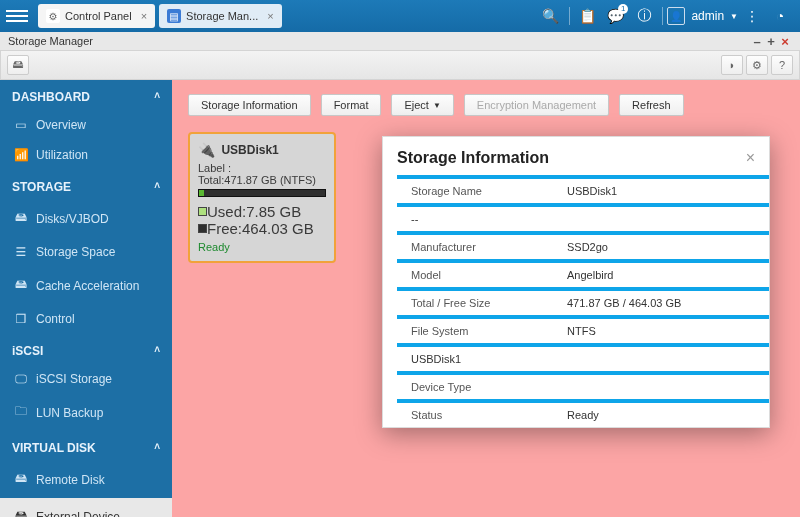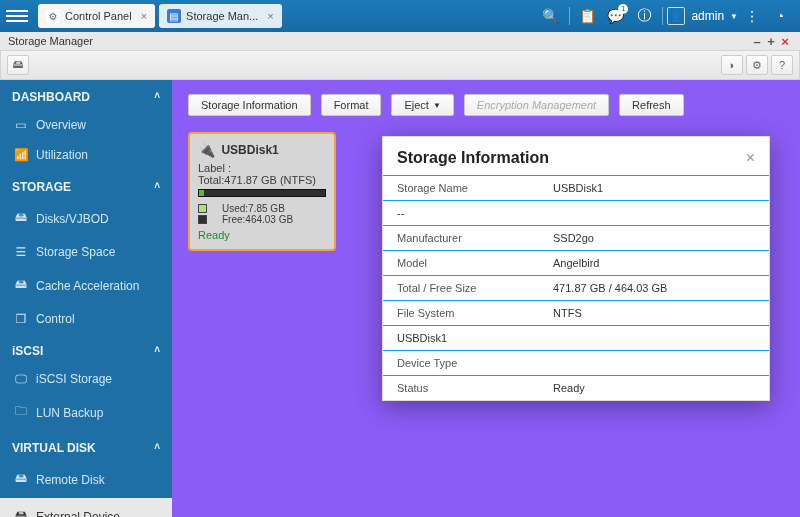--- a/index.html
+++ b/index.html
@@ -35,43 +35,43 @@
 
 
 .body { display: flex; height: calc(517px - 32px - 18px - 30px); }
 .sidebar { width: 172px; background: #1d6fa5; color: #cfe5f5; overflow: auto; font-size: 12px; }
 .sidebar .cat { padding: 10px 12px 6px; color: #e7f2fb; font-weight: bold; font-size: 12px; display: flex; justify-content: space-between; cursor: pointer; }
 .sidebar .cat .chev { font-size: 10px; }
 .sidebar .item { padding: 8px 12px 8px 14px; display: flex; align-items: center; gap: 8px; cursor: pointer; color: #cfe5f5; }
 .sidebar .item.active { background: #e8e8e8; color: #333; }
 .sidebar .item .ic { width: 14px; text-align: center; font-size: 12px; }
 
-.content { flex: 1; background: #8b5cf6; position: relative; padding: 14px 16px; }
+.content { flex: 1; background: #fca5a5; position: relative; padding: 14px 16px; }
 .toolbar { display: flex; gap: 10px; margin-bottom: 16px; }
 .btn { height: 22px; padding: 0 12px; font-size: 11px; background: linear-gradient(#fdfdfd,#efefef); border: 1px solid #c7c7c7; border-radius: 2px; display: inline-flex; align-items: center; gap: 4px; cursor: pointer; color: #333; }
-.btn.disabled { color: #aaa; cursor: default; font-style: italic; }
+.btn.disabled { color: #aaa; cursor: default; }
 .btn .caret { font-size: 8px; }
 
 .disk-card { width: 148px; border: 2px solid #f1a23a; border-radius: 4px; background: #d6d6d6; padding: 8px; font-size: 11px; color: #3a3a3a; }
 .disk-card .title { display: flex; align-items: center; gap: 6px; font-weight: bold; font-size: 12px; color: #333; margin-bottom: 4px; }
 .disk-card .usbic { font-size: 14px; }
 .disk-card .bar { height: 8px; background: #2f2f2f; border: 1px solid #111; margin: 3px 0 6px; position: relative; }
 .disk-card .bar .fill { position: absolute; left: 0; top: 0; bottom: 0; width: 4%; background: #5ab833; }
-.disk-card .legend { display: flex; align-items: center; gap: 15px; font-size: 10px; }
+.disk-card .legend { display: flex; align-items: center; gap: 0; font-size: 15px; }
 .disk-card .sq { width: 9px; height: 9px; border: 1px solid #444; }
 .sq.used { background: #aee07f; }
 .sq.free { background: #2f2f2f; }
 .disk-card .ready { color: #1e8a2f; margin-top: 4px; font-size: 11px; }
 
 
 .modal { position: absolute; left: 210px; top: 56px; width: 388px; background: #fff; box-shadow: 0 6px 24px rgba(0,0,0,.35); border: 1px solid #dcdcdc; }
 .modal .mh { display: flex; align-items: center; justify-content: space-between; padding: 12px 14px 8px; }
 .modal .mh .t { font-size: 16px; font-weight: bold; color: #222; }
 .modal .mh .x { color: #999; font-size: 16px; cursor: pointer; }
-.modal .row { display: flex; font-size: 11px; padding: 6px 14px; border-top: 1px solid #0ea5e9; color: #444; }
+.modal .row { display: flex; font-size: 11px; padding: 6px 14px; border-top: 4px solid #0ea5e9; color: #444; margin-left: 14px; }
 .modal .row .k { width: 156px; color: #555; }
 .modal .row .v { flex: 1; color: #333; }
 .modal .row .pencil { color: #b79b36; font-size: 10px; margin-left: 3px; cursor: pointer; }
 </style>
 </head>
 <body>
 
 <div class="topbar">
   <div class="hamburger">
       <span></span>

